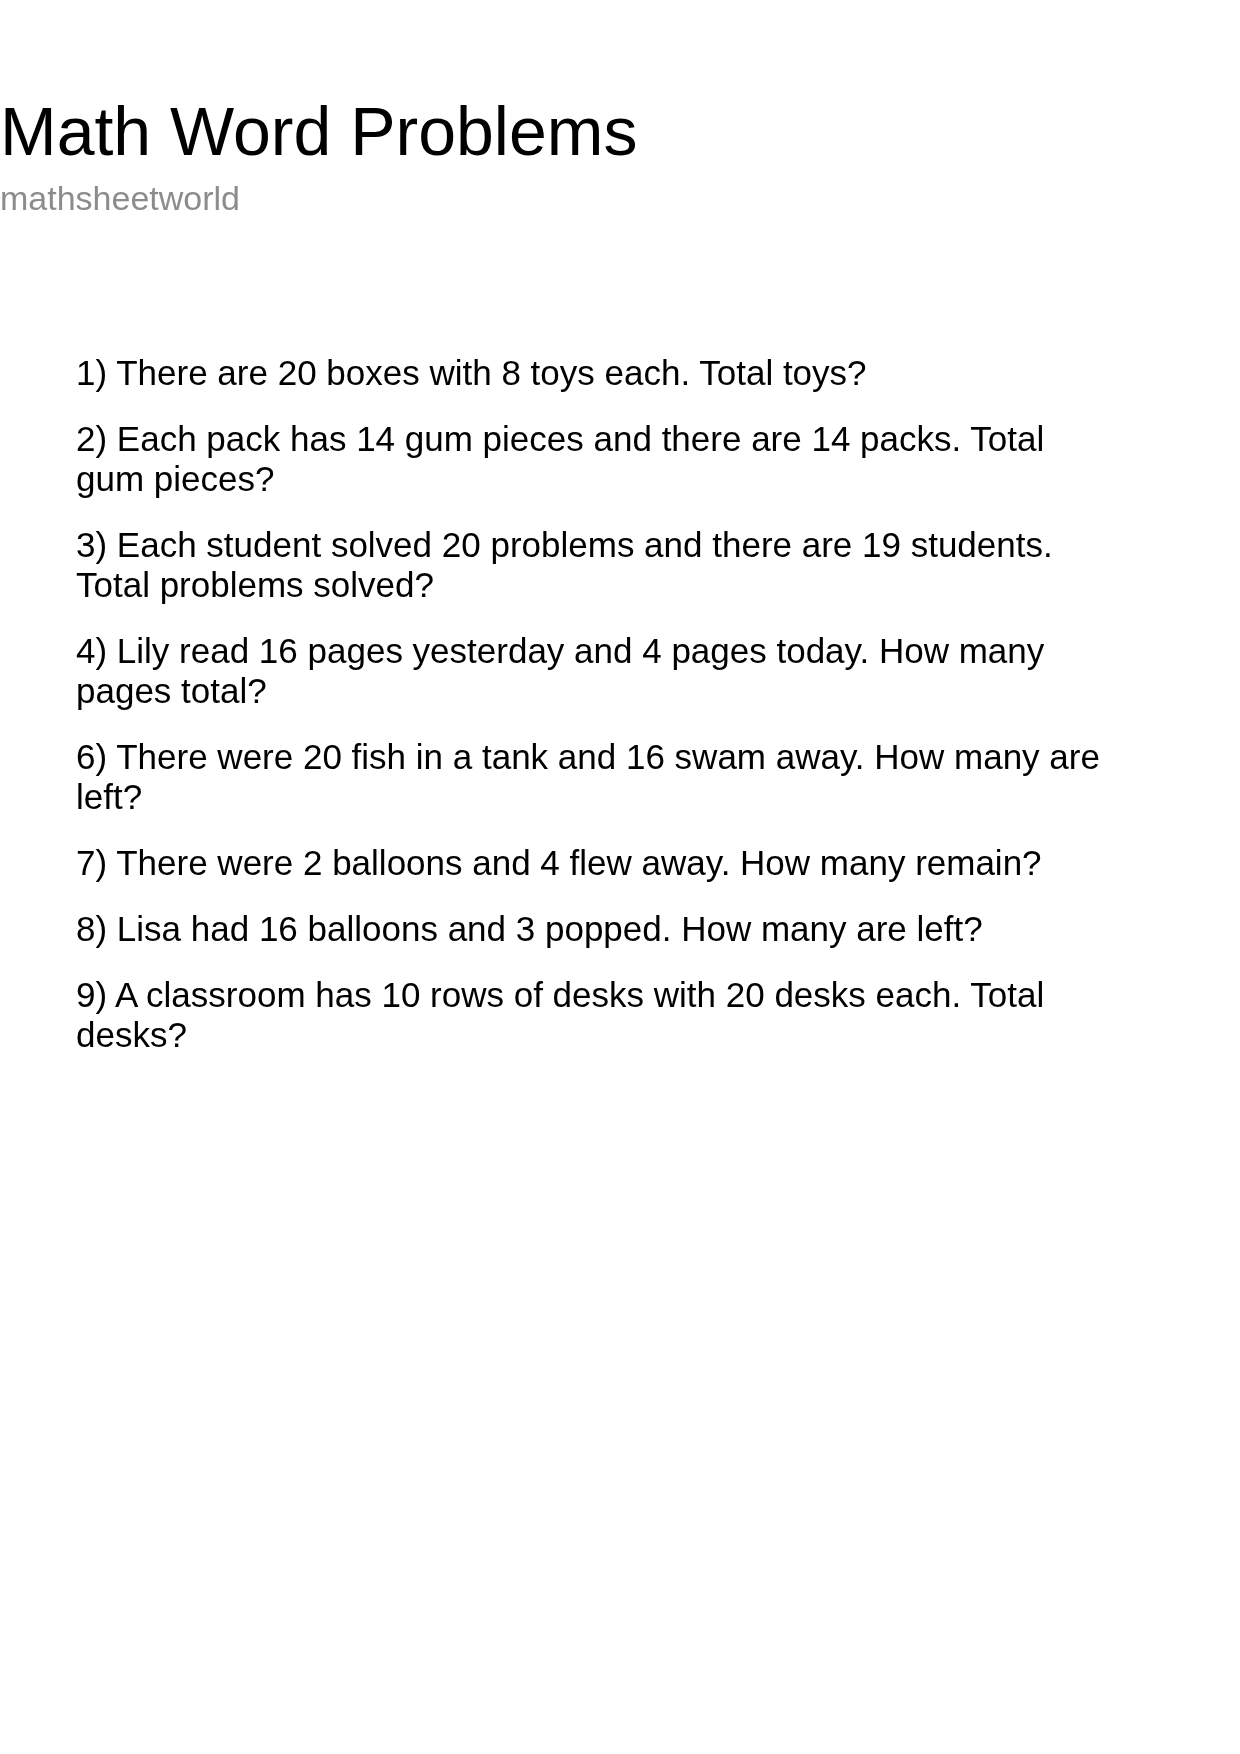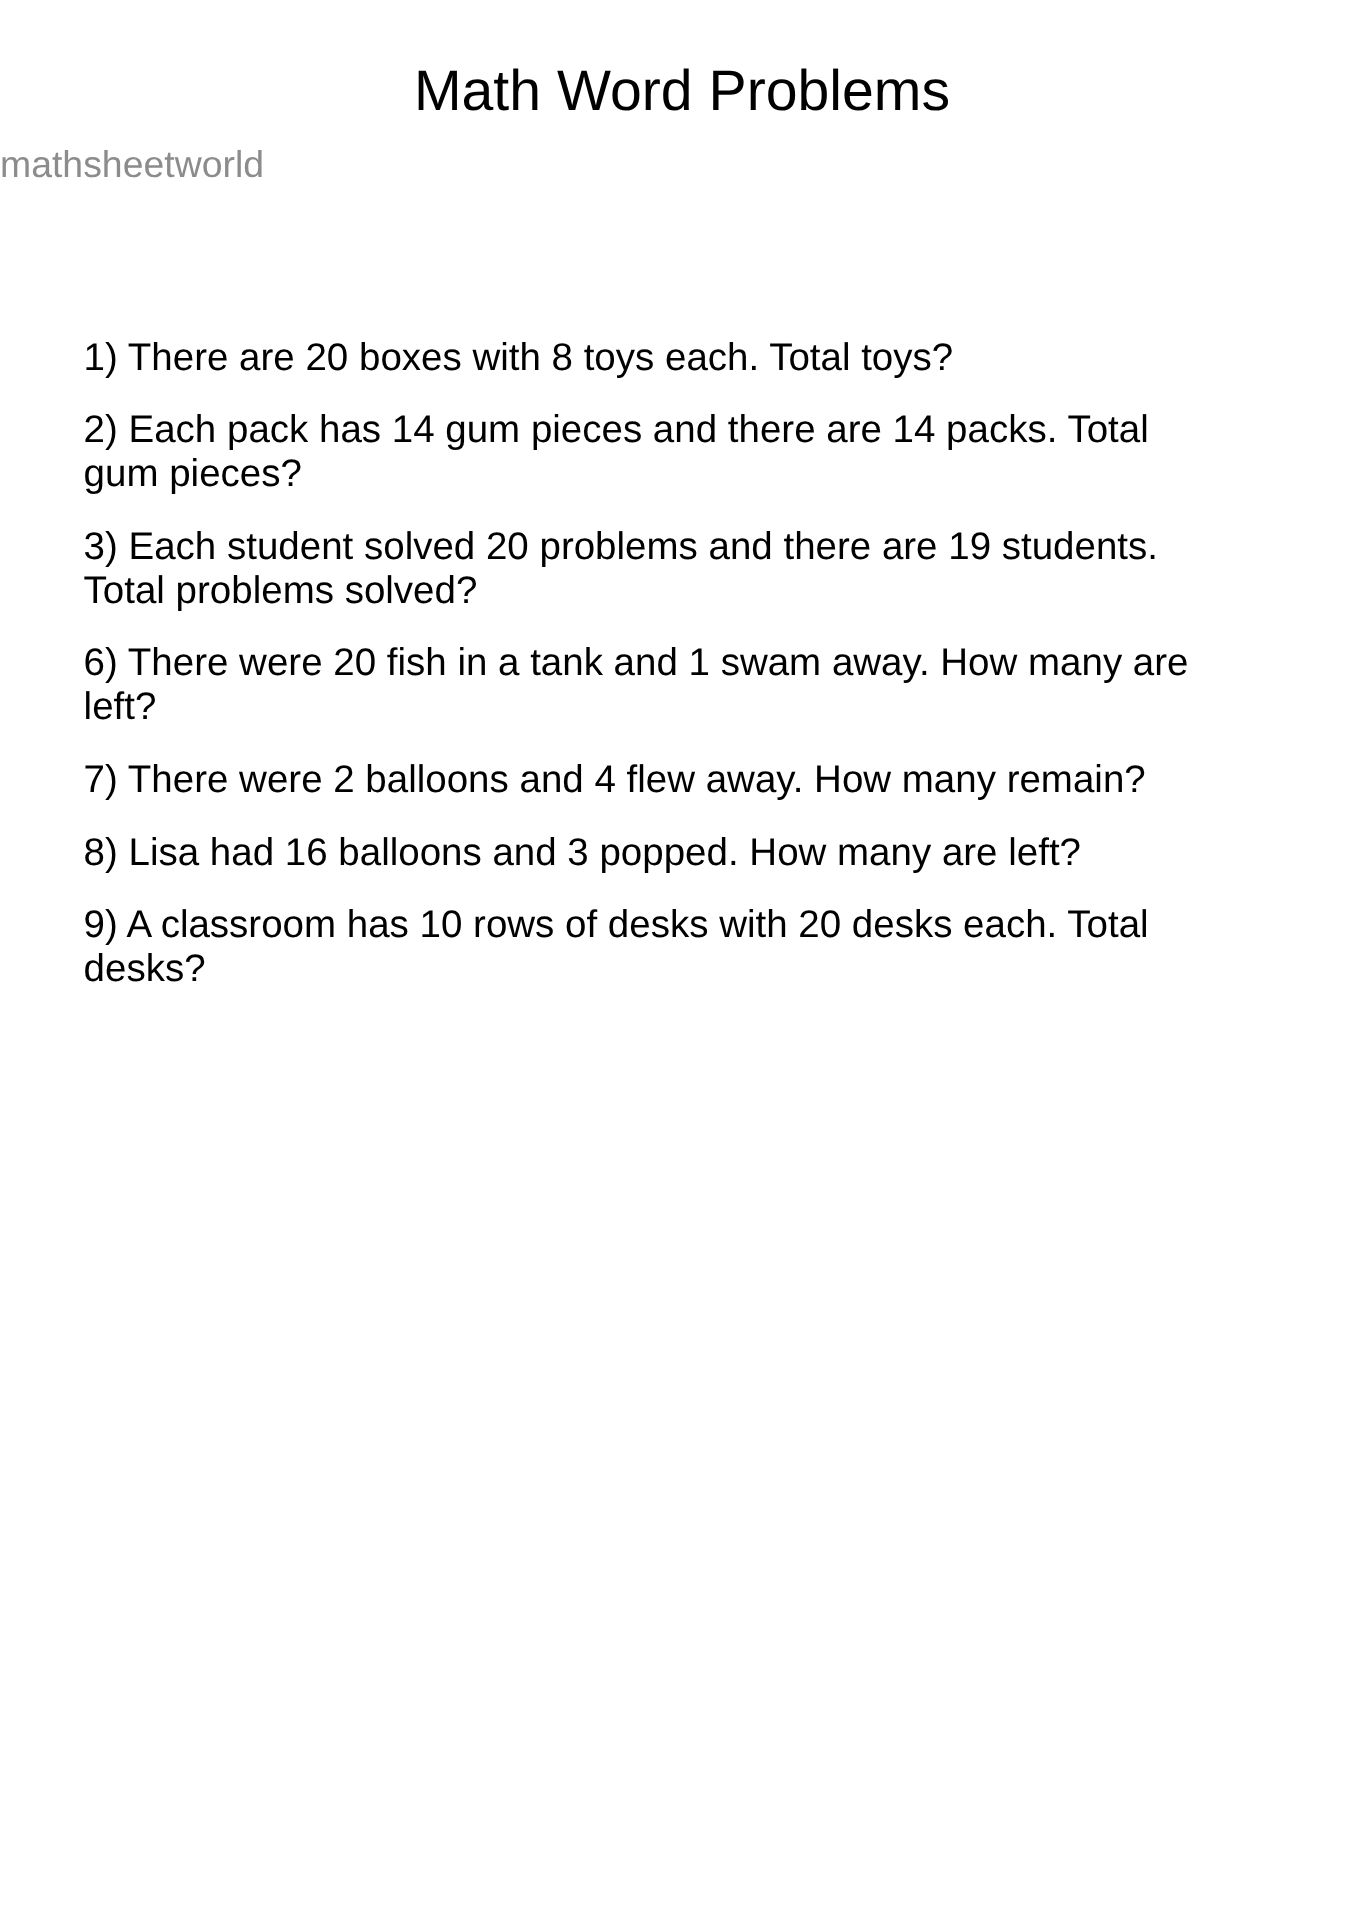--- a/index.html
+++ b/index.html
@@ -13,25 +13,25 @@
     height: 1754px;
     margin: 0 auto;
     background: var(--page-bg, #ffffff);
     font-family: "Liberation Sans", sans-serif;
     color: var(--text-color, #000000);
     overflow: hidden;
     box-sizing: border-box;
   }
   .doc-title {
     margin: 0;
-    padding-top: 48px;
-    font-size: 52px;
+    padding-top: 96px;
+    font-size: 68px;
     line-height: 70px;
     font-weight: 400;
-    text-align: center;
+    text-align: left;
     letter-spacing: 0;
     color: var(--text-color, #000000);
   }
   .doc-subtitle {
     margin-top: 12px;
     font-size: 34px;
     line-height: 40px;
     font-weight: 400;
     text-align: left;
     color: var(--subtitle-color, #8c8c8c);
@@ -59,20 +59,22 @@
   <h1 class="doc-title">Math Word Problems</h1>
 
   <div class="doc-subtitle">mathsheetworld</div>
 
   <div class="problems">
     <p class="problem">1) There are 20 boxes with 8 toys each. Total toys?</p>
     <p class="problem">2) Each pack has 14 gum pieces and there are 14 packs. Total
 gum pieces?</p>
     <p class="problem">3) Each student solved 20 problems and there are 19 students.
 Total problems solved?</p>
-    <p class="problem">6) There were 20 fish in a tank and 1 swam away. How many are
+    <p class="problem">4) Lily read 16 pages yesterday and 4 pages today. How many
+pages total?</p>
+    <p class="problem">6) There were 20 fish in a tank and 16 swam away. How many are
 left?</p>
     <p class="problem">7) There were 2 balloons and 4 flew away. How many remain?</p>
     <p class="problem">8) Lisa had 16 balloons and 3 popped. How many are left?</p>
     <p class="problem">9) A classroom has 10 rows of desks with 20 desks each. Total
 desks?</p>
   </div>
 </div>
 
 </body></html>

